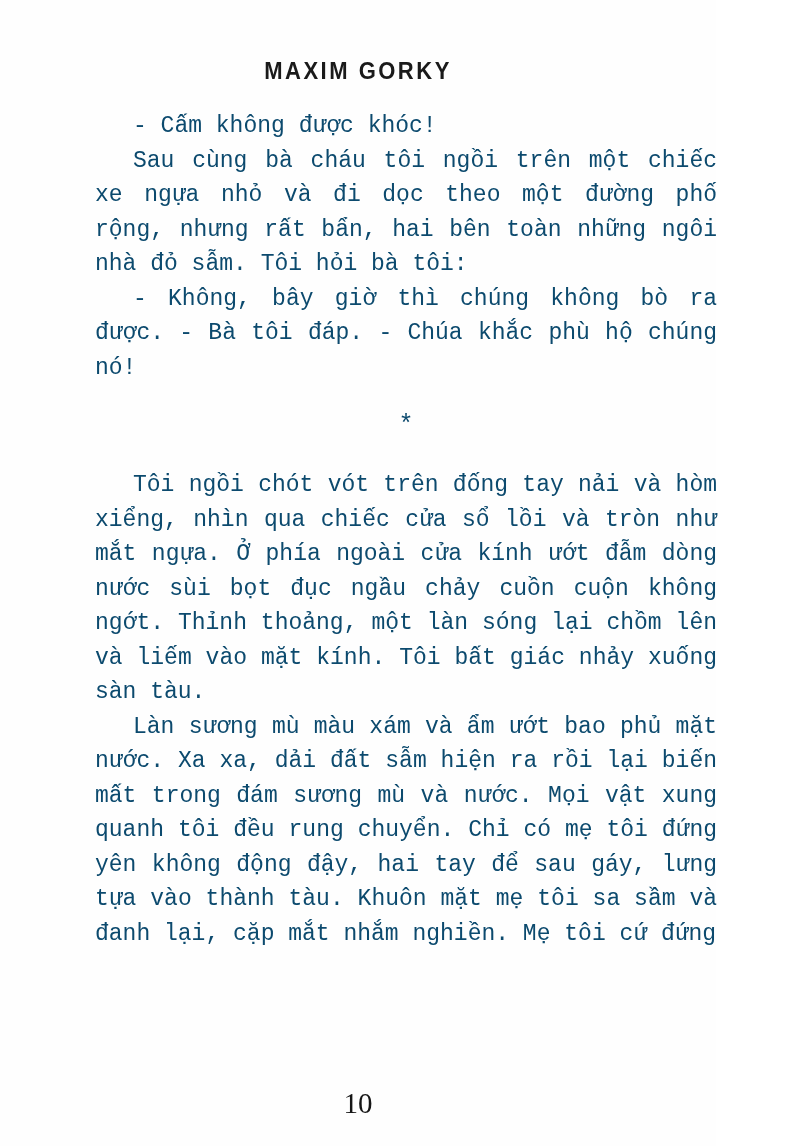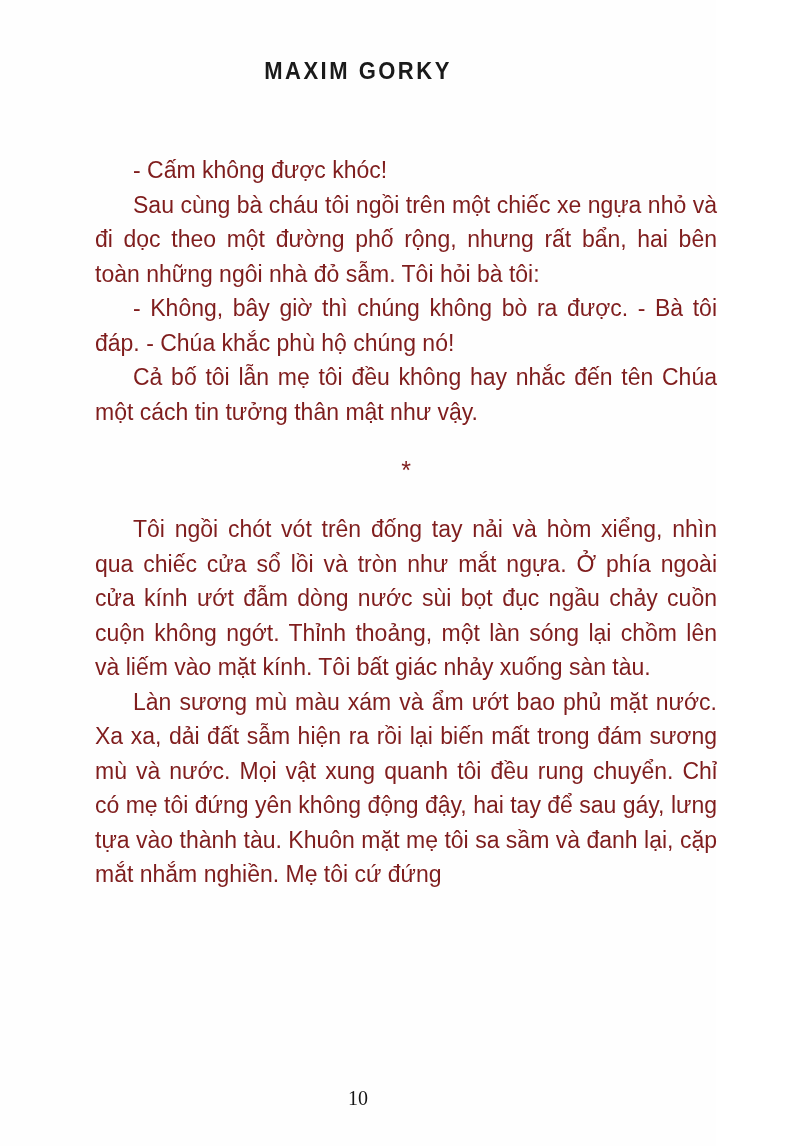--- a/index.html
+++ b/index.html
@@ -30,67 +30,65 @@
     font-weight: 600;
     letter-spacing: 2.5px;
     color: #1a1a1a;
     transform: scaleY(1.05);
   }
   .content {
     position: absolute;
     top: 109px;
     left: 95px;
     width: 622px;
-    font-family: Liberation Sans, sans-serif;
+    font-family: Liberation Mono, monospace;
     font-size: 23px;
     line-height: 34.5px;
     text-align: justify;
-    color: #7f1d1d;
-    margin-top: 44px;
+    color: #0c4a6e;
   }
   .para {
     margin: 0;
     text-indent: 38px;
   }
   .separator {
     text-align: center;
     text-indent: 0;
     font-size: 25px;
     line-height: 26px;
     padding: 28px 0 29px 0;
     letter-spacing: 0;
   }
   .folio {
     position: absolute;
     top: 1087px;
     left: 0;
     width: 100%;
     text-align: center;
     font-family: "Liberation Serif", "DejaVu Serif", serif;
-    font-size: 20px;
+    font-size: 29px;
     color: #161616;
   }
 </style>
 </head>
 <body>
 
 <div class="page">
 
   <div class="running-head">MAXIM GORKY</div>
 
   <div class="content">
 
     <p class="para">- Cấm không được khóc!</p>
 
     <p class="para">Sau cùng bà cháu tôi ngồi trên một chiếc xe ngựa nhỏ và đi dọc theo một đường phố rộng, nhưng rất bẩn, hai bên toàn những ngôi nhà đỏ sẫm. Tôi hỏi bà tôi:</p>
 
 
     <p class="para">- Không, bây giờ thì chúng không bò ra được. - Bà tôi đáp. - Chúa khắc phù hộ chúng nó!</p>
 
-    <p class="para">Cả bố tôi lẫn mẹ tôi đều không hay nhắc đến tên Chúa một cách tin tưởng thân mật như vậy.</p>
 
     <div class="separator">*</div>
 
 
     <p class="para">Tôi ngồi chót vót trên đống tay nải và hòm xiểng, nhìn qua chiếc cửa sổ lồi và tròn như mắt ngựa. Ở phía ngoài cửa kính ướt đẫm dòng nước sùi bọt đục ngầu chảy cuồn cuộn không ngớt. Thỉnh thoảng, một làn sóng lại chồm lên và liếm vào mặt kính. Tôi bất giác nhảy xuống sàn tàu.</p>
 
 
     <p class="para">Làn sương mù màu xám và ẩm ướt bao phủ mặt nước. Xa xa, dải đất sẫm hiện ra rồi lại biến mất trong đám sương mù và nước. Mọi vật xung quanh tôi đều rung chuyển. Chỉ có mẹ tôi đứng yên không động đậy, hai tay để sau gáy, lưng tựa vào thành tàu. Khuôn mặt mẹ tôi sa sầm và đanh lại, cặp mắt nhắm nghiền. Mẹ tôi cứ đứng</p>
 
   </div>

